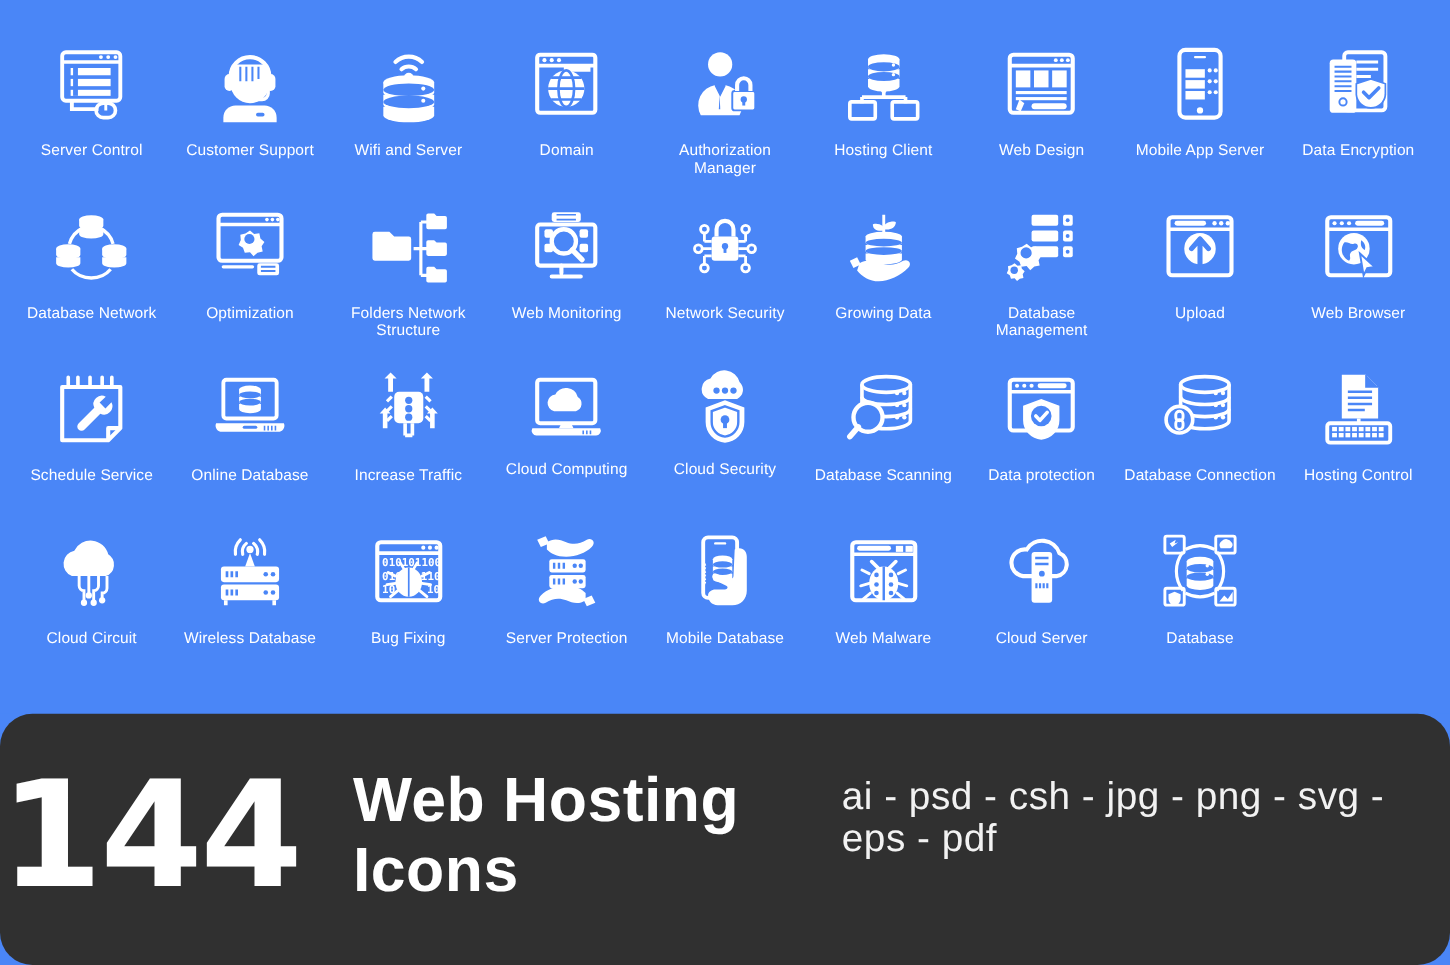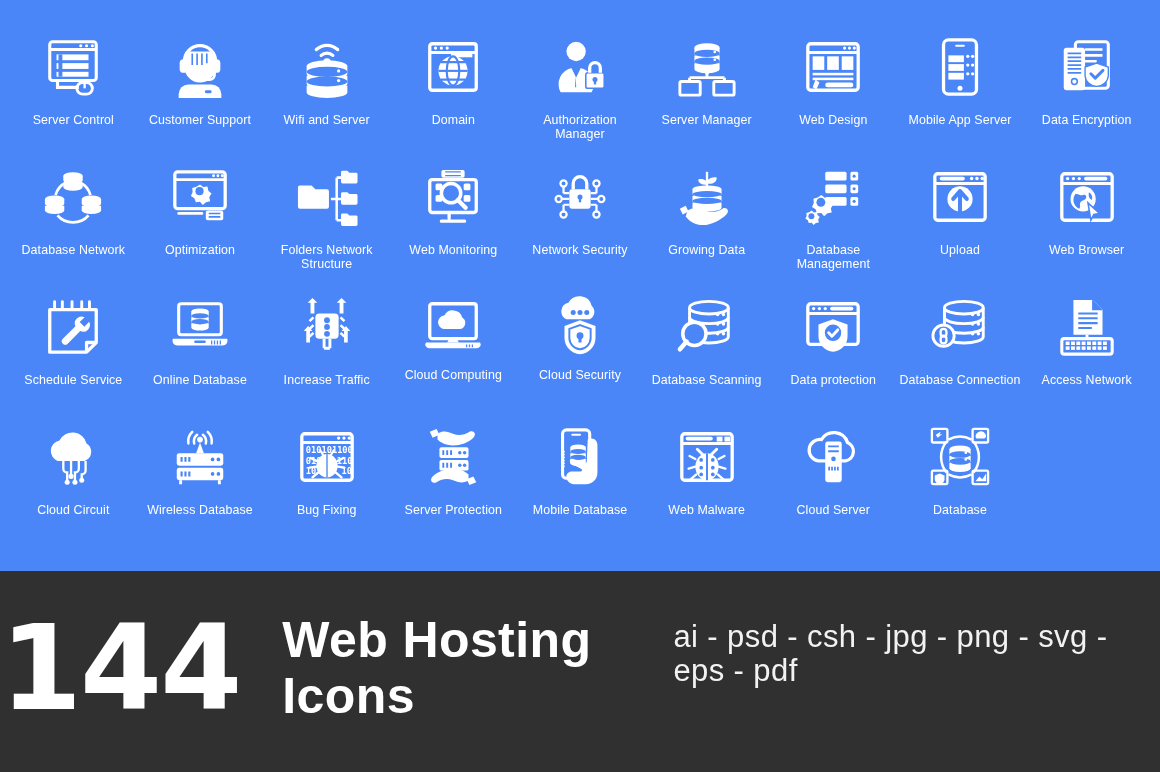--- a/index.html
+++ b/index.html
@@ -64,20 +64,21 @@
   
   .banner {
     position: absolute;
     left: 0;
     top: 571px;
     width: 1160px;
     height: 201px;
     background: #303030;
     display: flex;
     justify-content: center;
+    border-radius: 26px;
   }
   .banner-inner {
     display: flex;
     align-items: center;
     gap: 42px;
     transform: translateY(-4px);
   }
   .count {
     color: #ffffff;
     font-size: 118px;
@@ -148,21 +149,21 @@
             </svg>
           </div>
           <div class="label">Authorization Manager</div>
         </div>
         <div class="cell">
           <div class="ico">
             <svg viewBox="0 0 64 64" width="62" height="62">
               <use href="#sym-server-client-icon"></use>
             </svg>
           </div>
-          <div class="label">Server Manager</div>
+          <div class="label">Hosting Client</div>
         </div>
         <div class="cell">
           <div class="ico">
             <svg viewBox="0 0 64 64" width="62" height="62">
               <use href="#sym-web-design-icon"></use>
             </svg>
           </div>
           <div class="label">Web Design</div>
         </div>
         <div class="cell">
@@ -318,21 +319,21 @@
             </svg>
           </div>
           <div class="label">Database Connection</div>
         </div>
         <div class="cell">
           <div class="ico">
             <svg viewBox="0 0 64 64" width="62" height="62">
               <use href="#sym-access-control-icon"></use>
             </svg>
           </div>
-          <div class="label">Access Network</div>
+          <div class="label">Hosting Control</div>
         </div>
         <div class="cell">
           <div class="ico">
             <svg viewBox="0 0 64 64" width="62" height="62">
               <use href="#sym-cloud-circuit-icon"></use>
             </svg>
           </div>
           <div class="label">Cloud Circuit</div>
         </div>
         <div class="cell">

